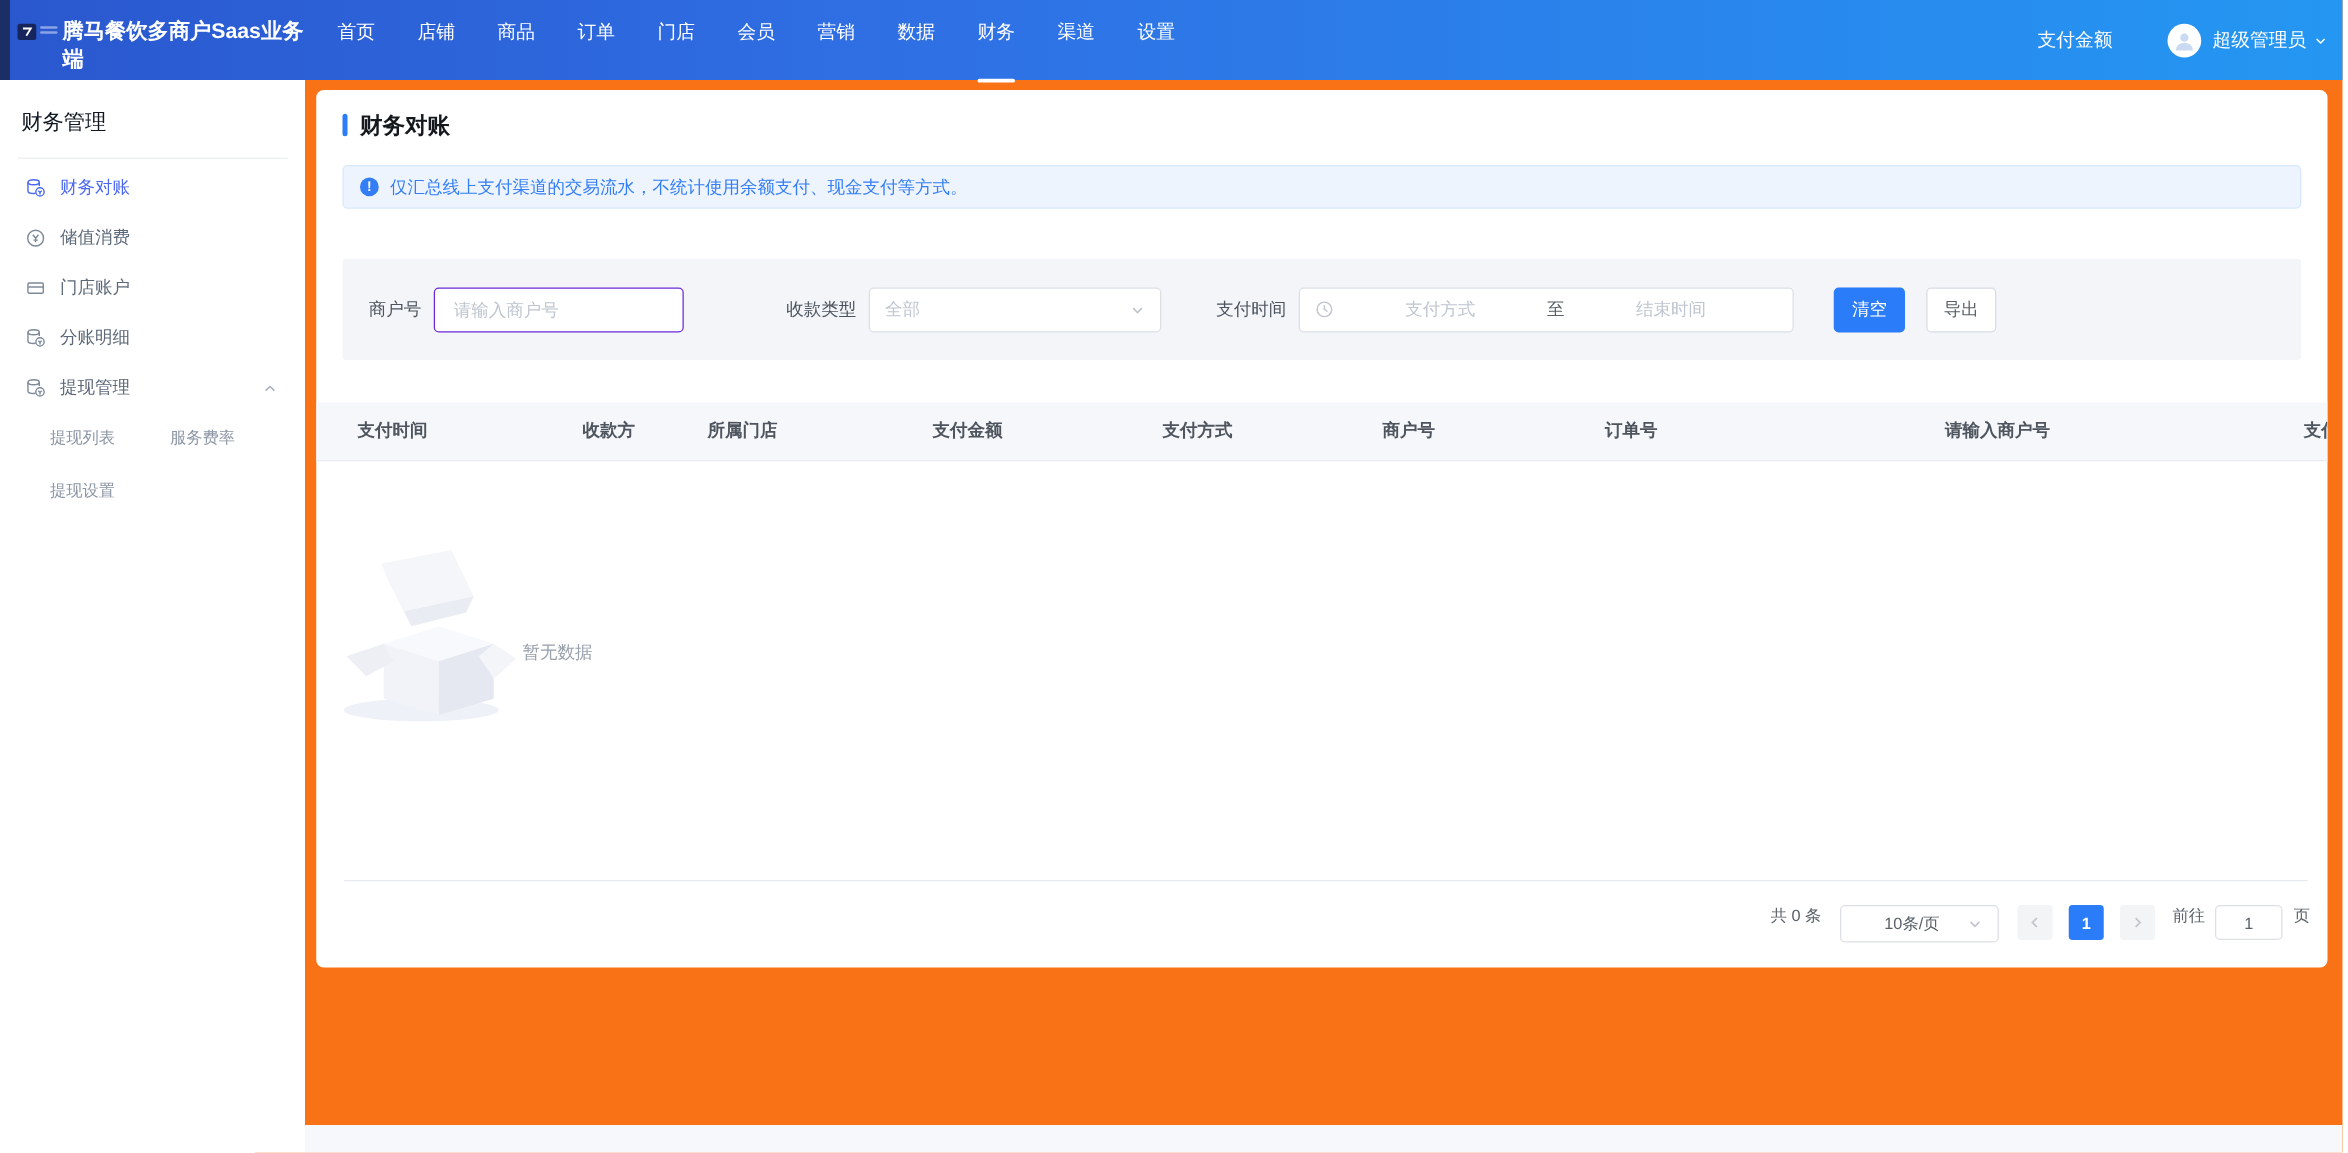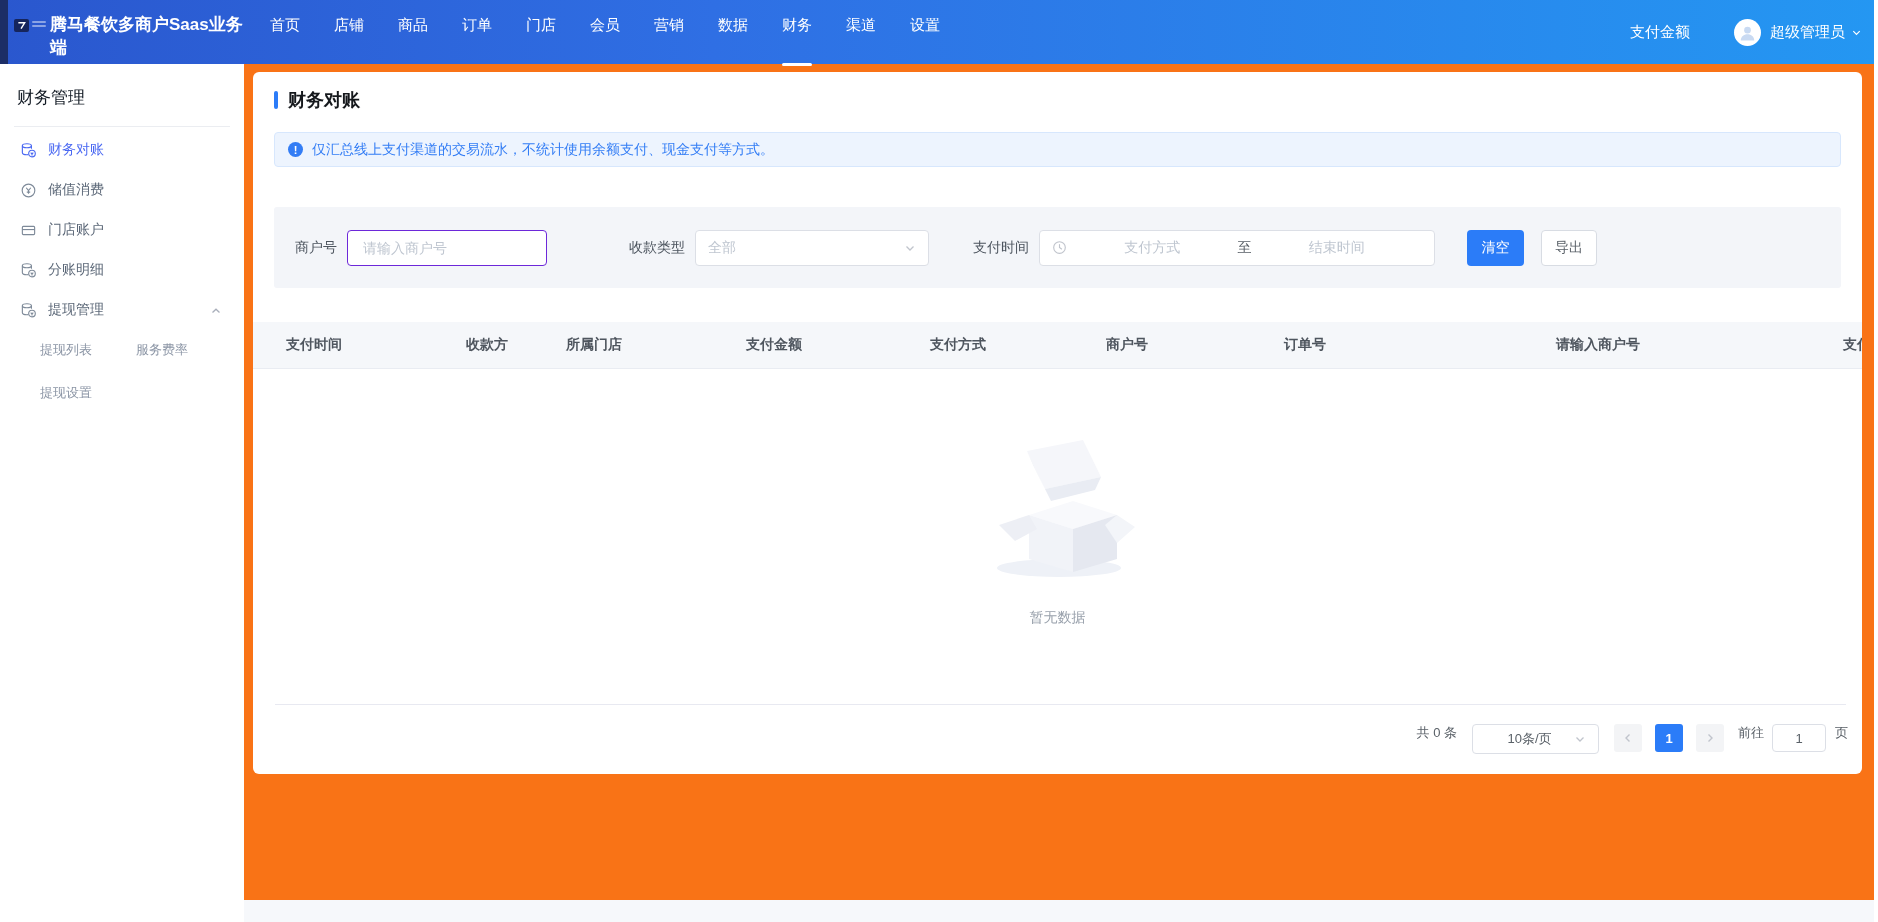--- a/index.html
+++ b/index.html
@@ -60,21 +60,21 @@
   .btn{height:36px;border-radius:4px;font-size:14px;display:flex;align-items:center;justify-content:center;cursor:pointer;box-sizing:border-box}
   .btn-clear{width:57px;background:#2b7cf8;color:#fff;margin-right:17px}
   .btn-export{width:56px;background:#fff;border:1px solid #d8dce3;color:#5a6168}
 
   .thead{position:absolute;left:0;right:0;top:250px;height:46px;background:#f5f7fa;border-bottom:1px solid #e9ecf2;display:flex;align-items:center;font-size:14px;font-weight:bold;color:#4e555e;white-space:nowrap;overflow:hidden}
   .thead .col{flex:none}
   .col-0{width:180px;padding-left:33px}
   .col-1{width:100px}.col-2{width:180px}.col-3{width:184px}.col-4{width:176px}
   .col-5{width:178px}.col-6{width:272px}.col-7{width:287px}.col-8{width:120px}
 
-  .empty{position:absolute;top:363px;left:0;right:0;display:flex;flex-direction:column;align-items:center}
+  .empty{position:absolute;top:363px;left:0;right:0;display:flex;flex-direction:row;align-items:center}
   .empty-text{margin-top:24px;font-size:14px;color:#98a0ab}
 
   .card-divider{position:absolute;left:22px;right:16px;top:632px;height:1px;background:#e8e9f1}
 
   .pagination{position:absolute;right:14px;top:652px;height:30px;display:flex;align-items:flex-start;font-size:13px;color:#5a6168}
   .pg-total{margin-right:15px}
   .pg-size{width:127px;height:30px;border:1px solid #dcdfe6;border-radius:4px;background:#fff;display:flex;align-items:center;padding:0 12px;box-sizing:border-box;margin-right:15px;cursor:pointer}
   .pg-size-text{flex:1;text-align:center}
   .pg-btn{width:28px;height:28px;border-radius:3px;display:flex;align-items:center;justify-content:center;margin-right:13px;cursor:pointer}
   .pg-prev,.pg-next{background:#f3f4f6}

